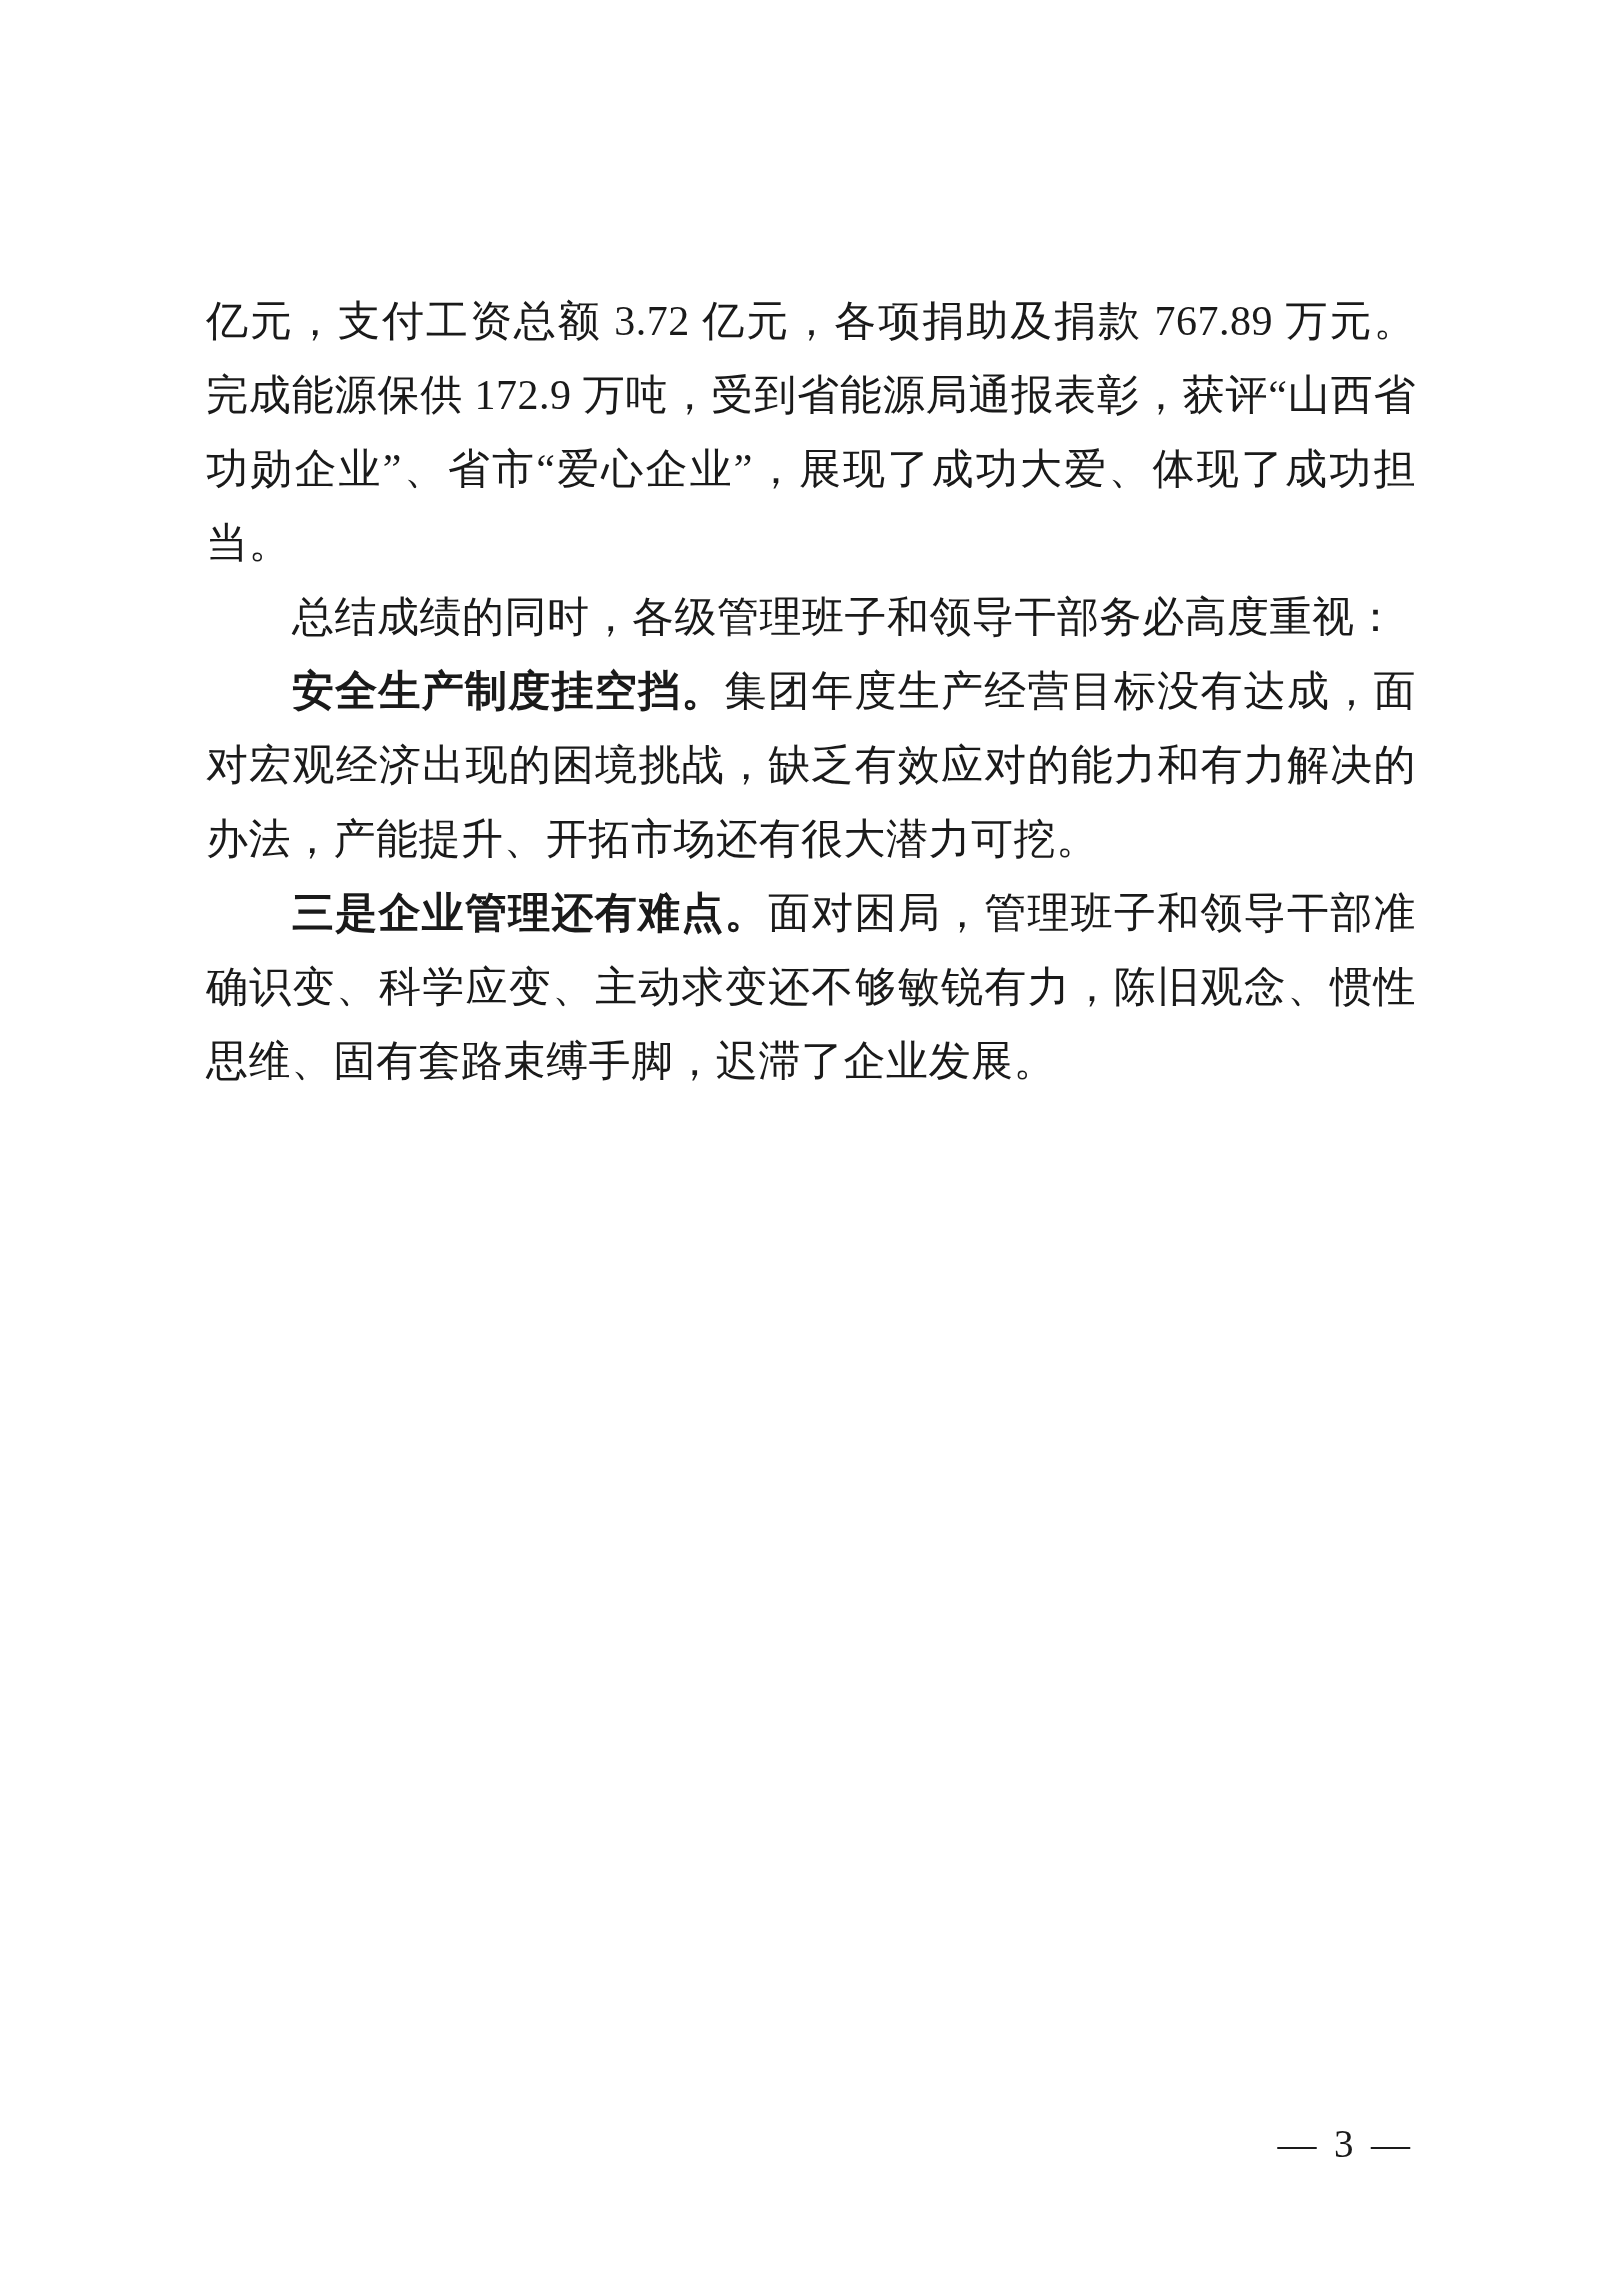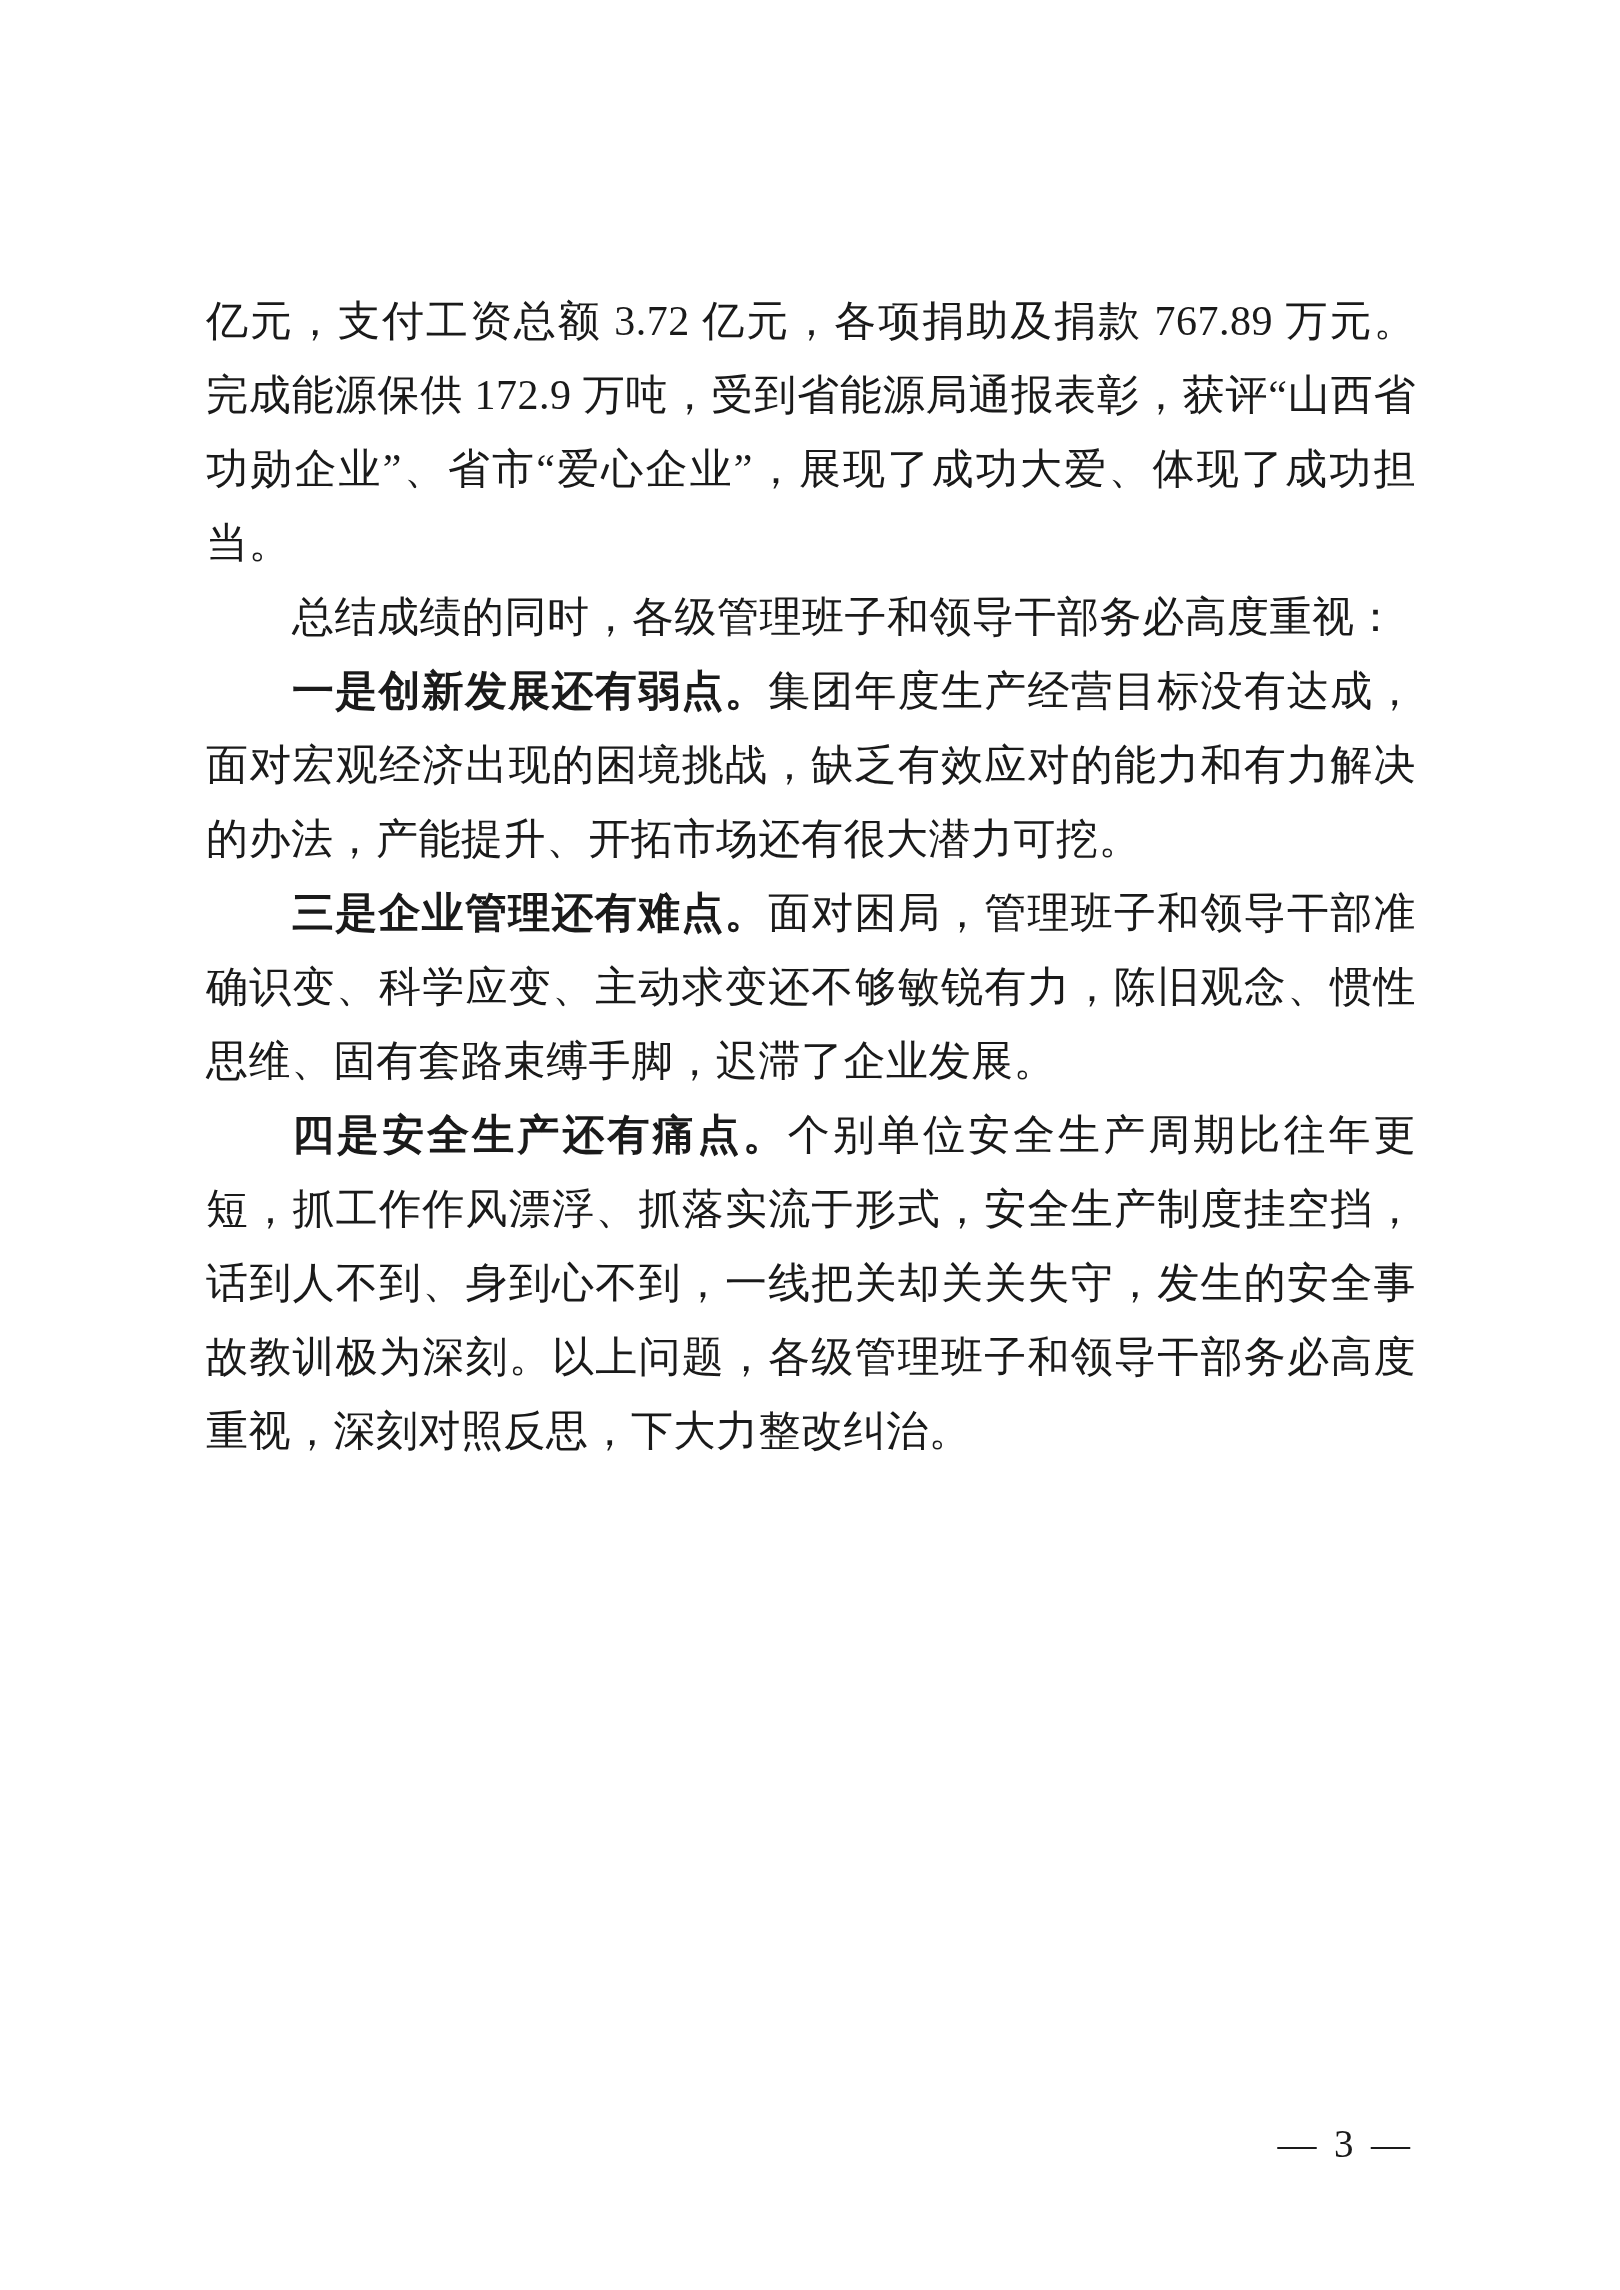--- a/index.html
+++ b/index.html
@@ -64,29 +64,26 @@
 
     <p class="">
       <span>亿元，支付工资总额 3.72 亿元，各项捐助及捐款 767.89 万元。完成能源保供 172.9 万吨，受到省能源局通报表彰，获评“山西省功勋企业”、省市“爱心企业”，展现了成功大爱、体现了成功担当。</span>
     </p>
 
     <p class="indent">
       <span>总结成绩的同时，各级管理班子和领导干部务必高度重视：</span>
     </p>
 
     <p class="indent">
-      <span class="lead">一是创新发展还有弱点。</span><span>集团年度生产经营目标没有达成，面对宏观经济出现的困境挑战，缺乏有效应对的能力和有力解决的办法，产能提升、开拓市场还有很大潜力可挖。</span>
+      <span class="lead">安全生产制度挂空挡。</span><span>集团年度生产经营目标没有达成，面对宏观经济出现的困境挑战，缺乏有效应对的能力和有力解决的办法，产能提升、开拓市场还有很大潜力可挖。</span>
     </p>
 
     <p class="indent">
       <span class="lead">三是企业管理还有难点。</span><span>面对困局，管理班子和领导干部准确识变、科学应变、主动求变还不够敏锐有力，陈旧观念、惯性思维、固有套路束缚手脚，迟滞了企业发展。</span>
     </p>
 
 
-    <p class="indent">
-      <span class="lead">四是安全生产还有痛点。</span><span>个别单位安全生产周期比往年更短，抓工作作风漂浮、抓落实流于形式，安全生产制度挂空挡，话到人不到、身到心不到，一线把关却关关失守，发生的安全事故教训极为深刻。以上问题，各级管理班子和领导干部务必高度重视，深刻对照反思，下大力整改纠治。</span>
-    </p>
 
   </div>
 
   <div class="page-number">— 3 —</div>
 </div>
 
 
 </body></html>

